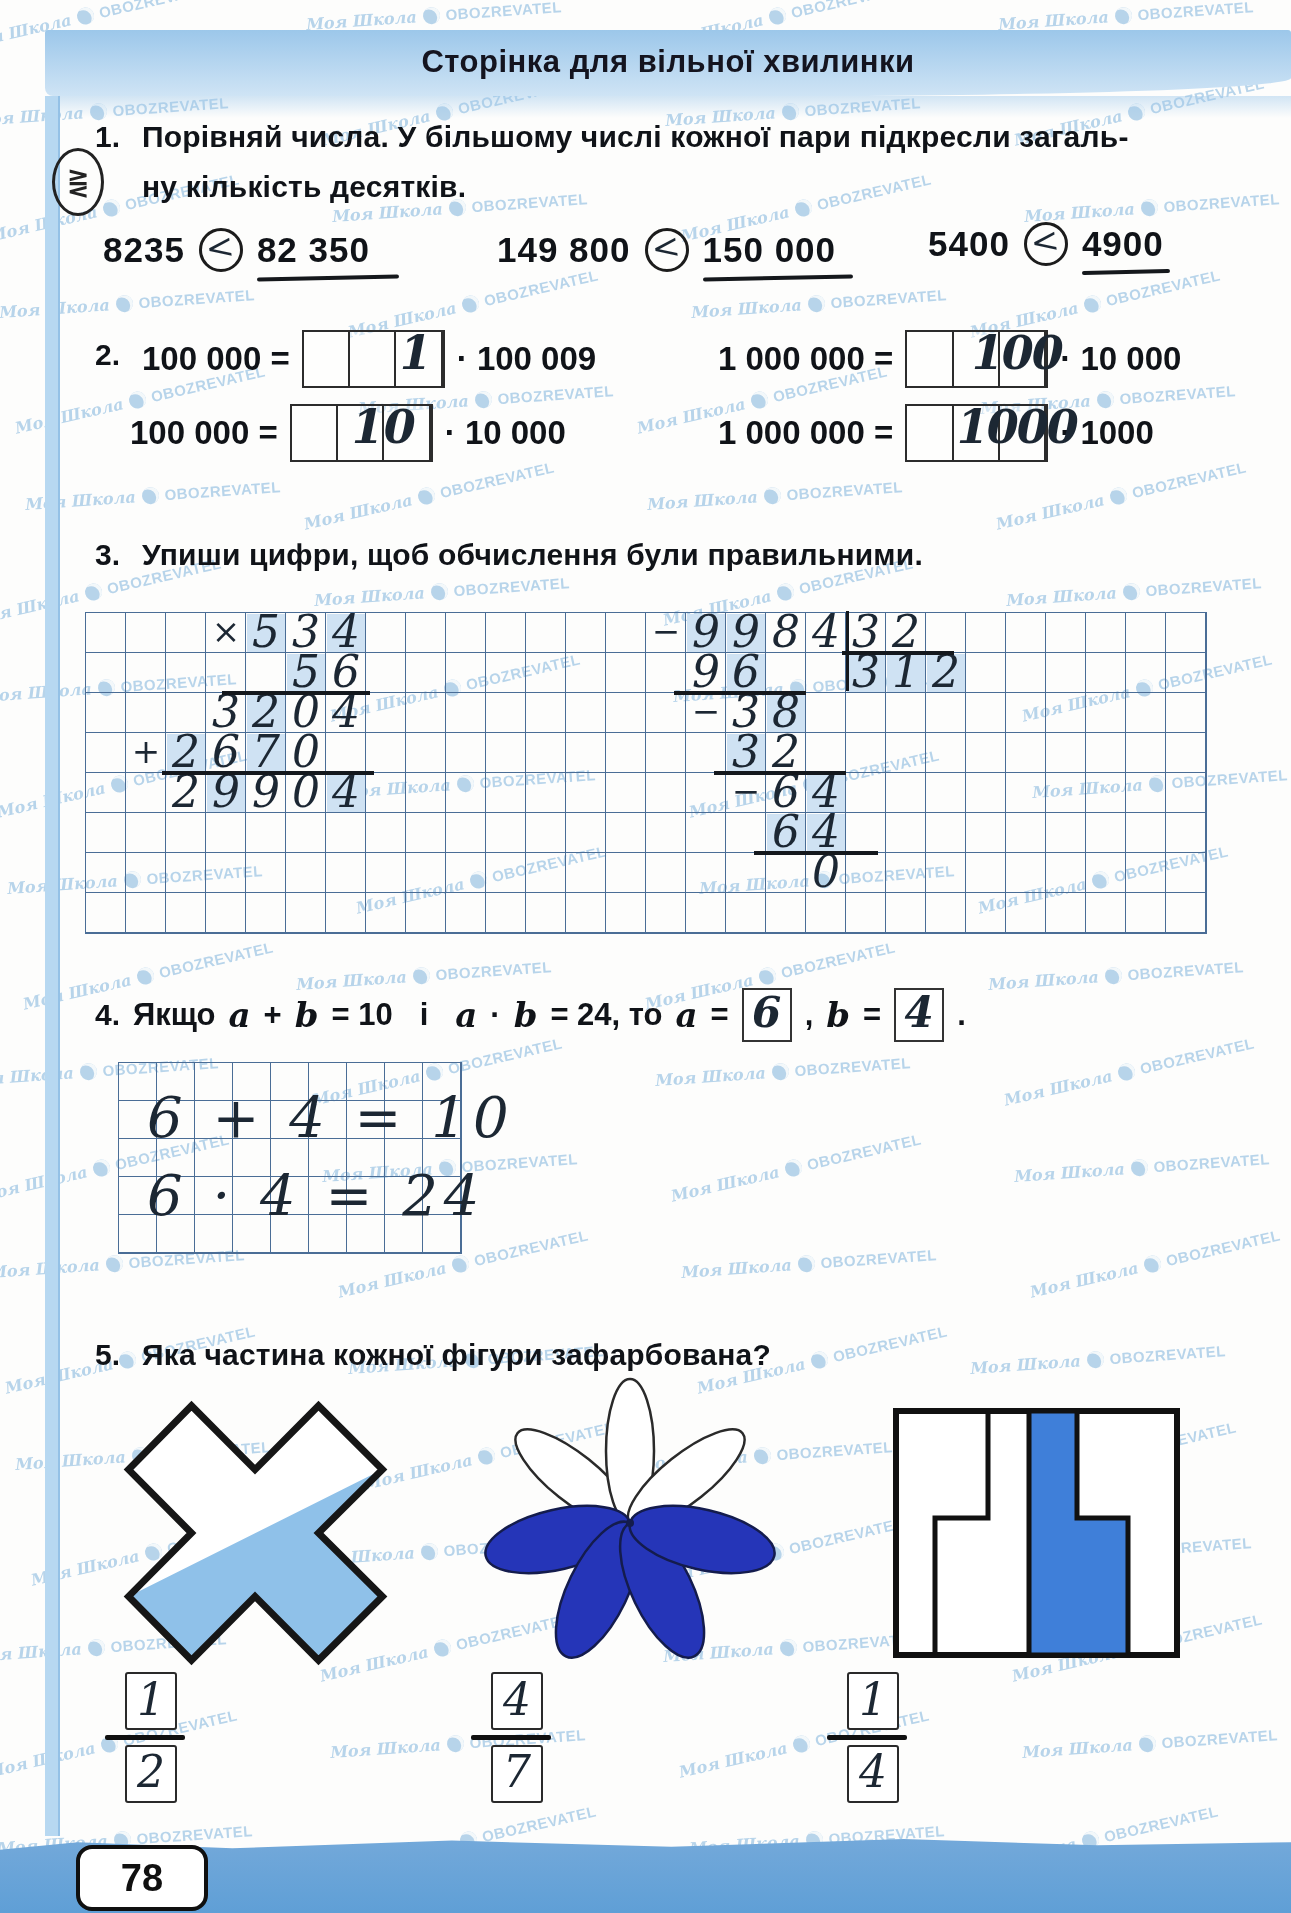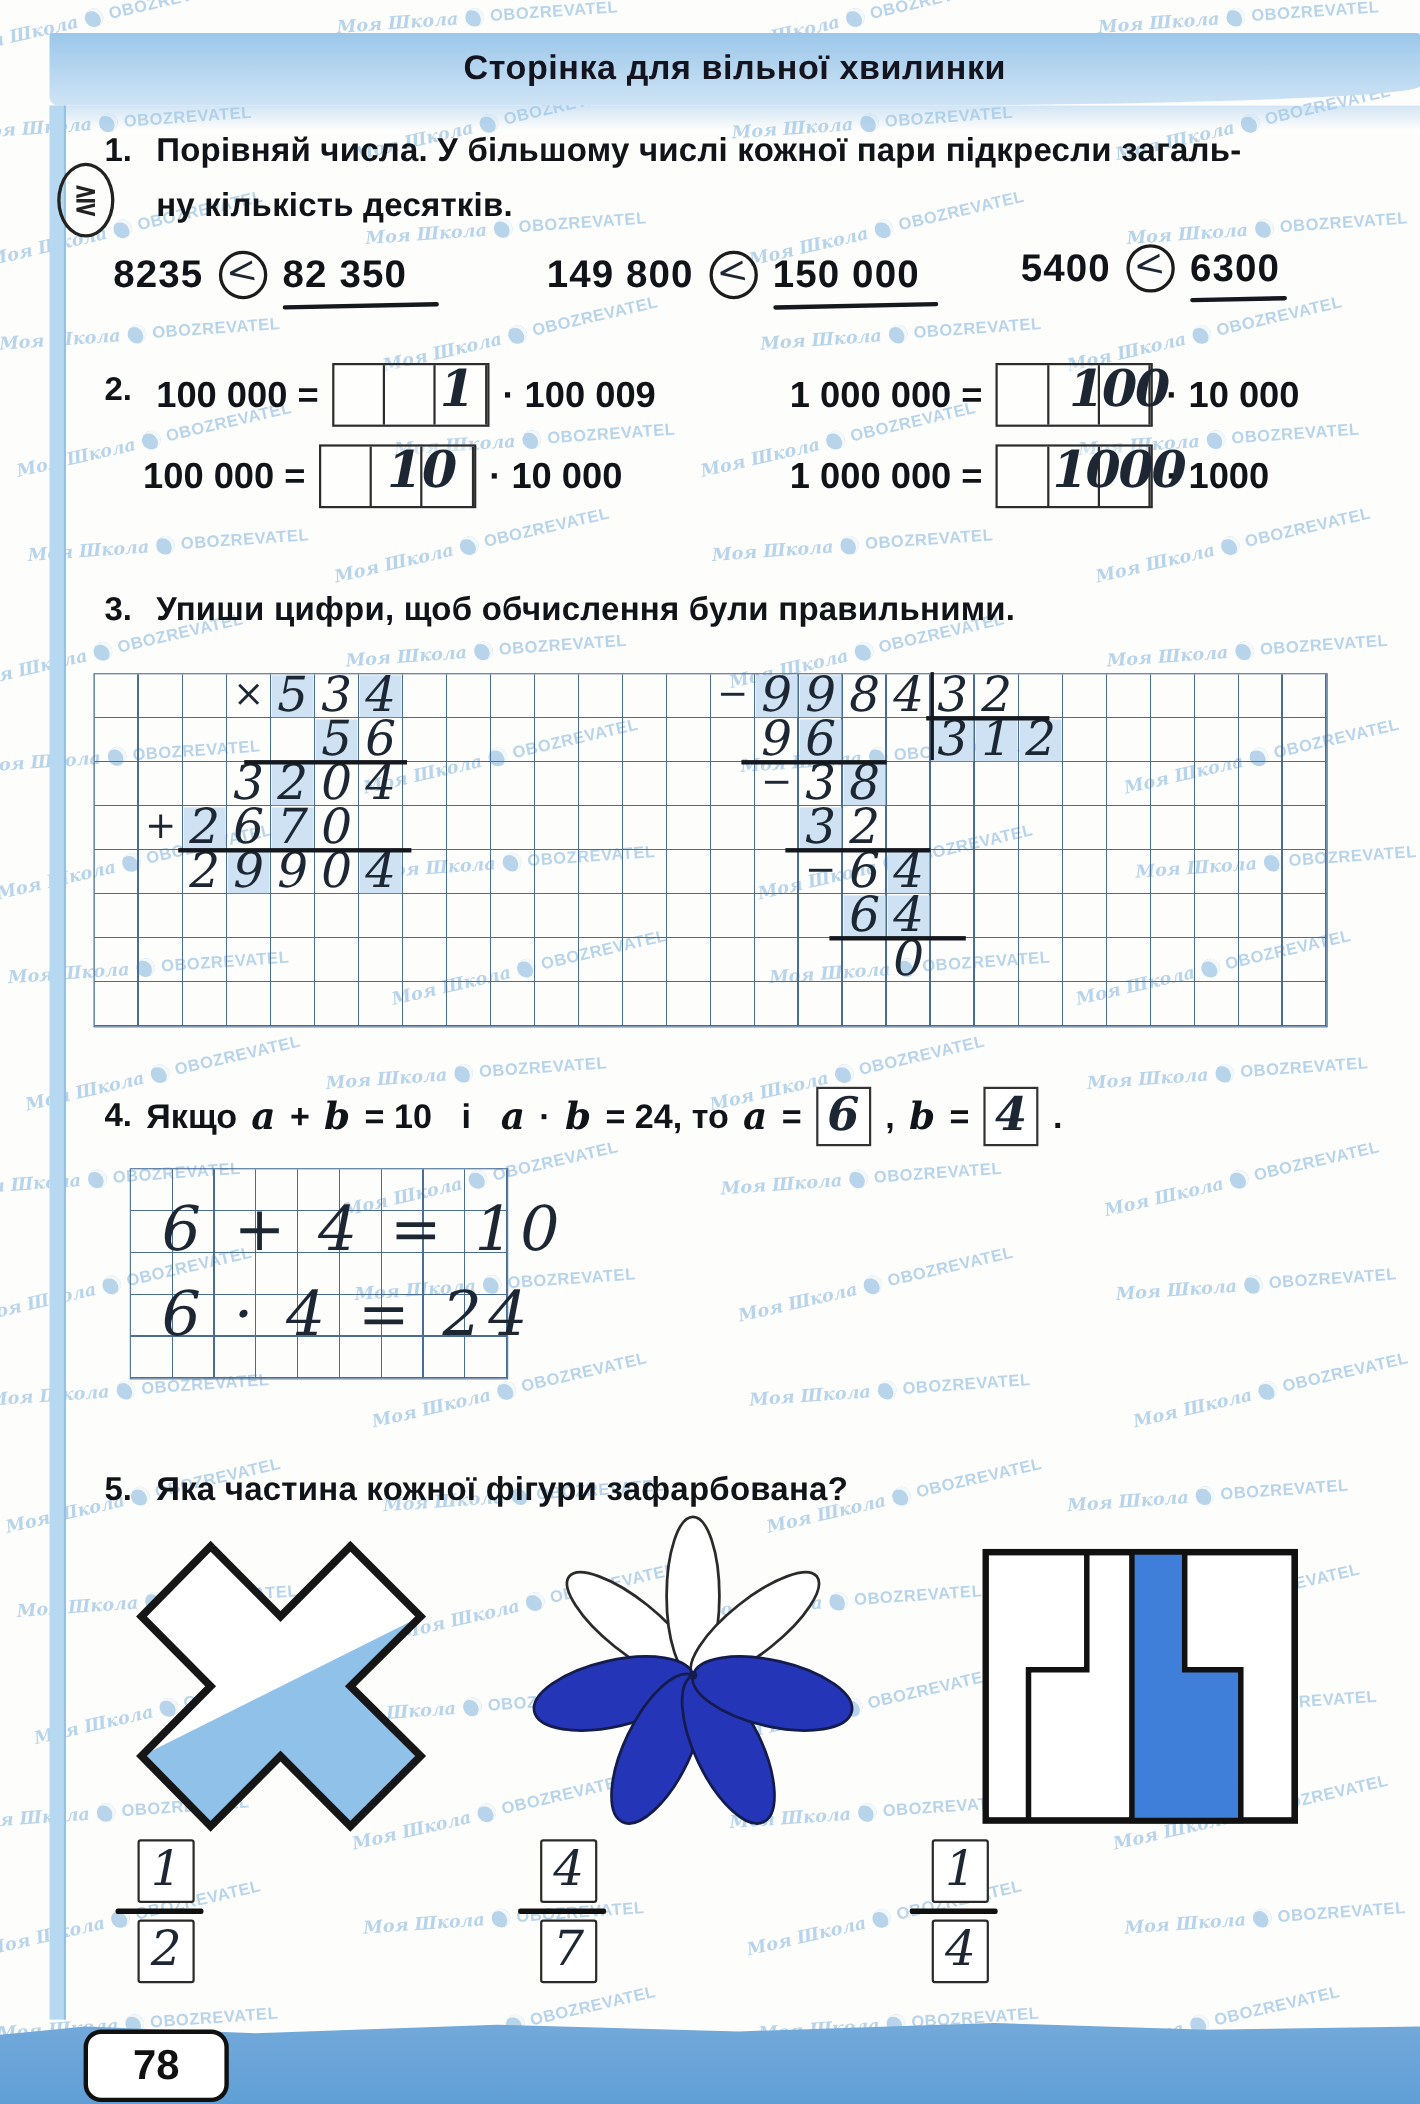--- a/index.html
+++ b/index.html
@@ -518,21 +518,21 @@
       <span class="cmp-circle">
           <span class="hw">&lt;</span>
         </span>
       <span class="bignum num-right"><span>150 000</span><span class="hand-underline"></span></span>
     </div>
     <div class="pair pair-2" style="left:928px;top:222px;">
       <span class="bignum">5400</span>
       <span class="cmp-circle">
           <span class="hw">&lt;</span>
         </span>
-      <span class="bignum num-right"><span>6300</span><span class="hand-underline"></span></span>
+      <span class="bignum num-right"><span>4900</span><span class="hand-underline"></span></span>
     </div>
 
     <div class="tnum" style="left:95px;top:338px;">2.</div>
     <div class="eq fill-right" style="left:142px;top:330px;">
       <span>100 000 =</span>
       <span class="abox">
           <span class="c"></span>
           <span class="c"></span>
           <span class="c"></span>
         <span class="ans hw">1</span>

